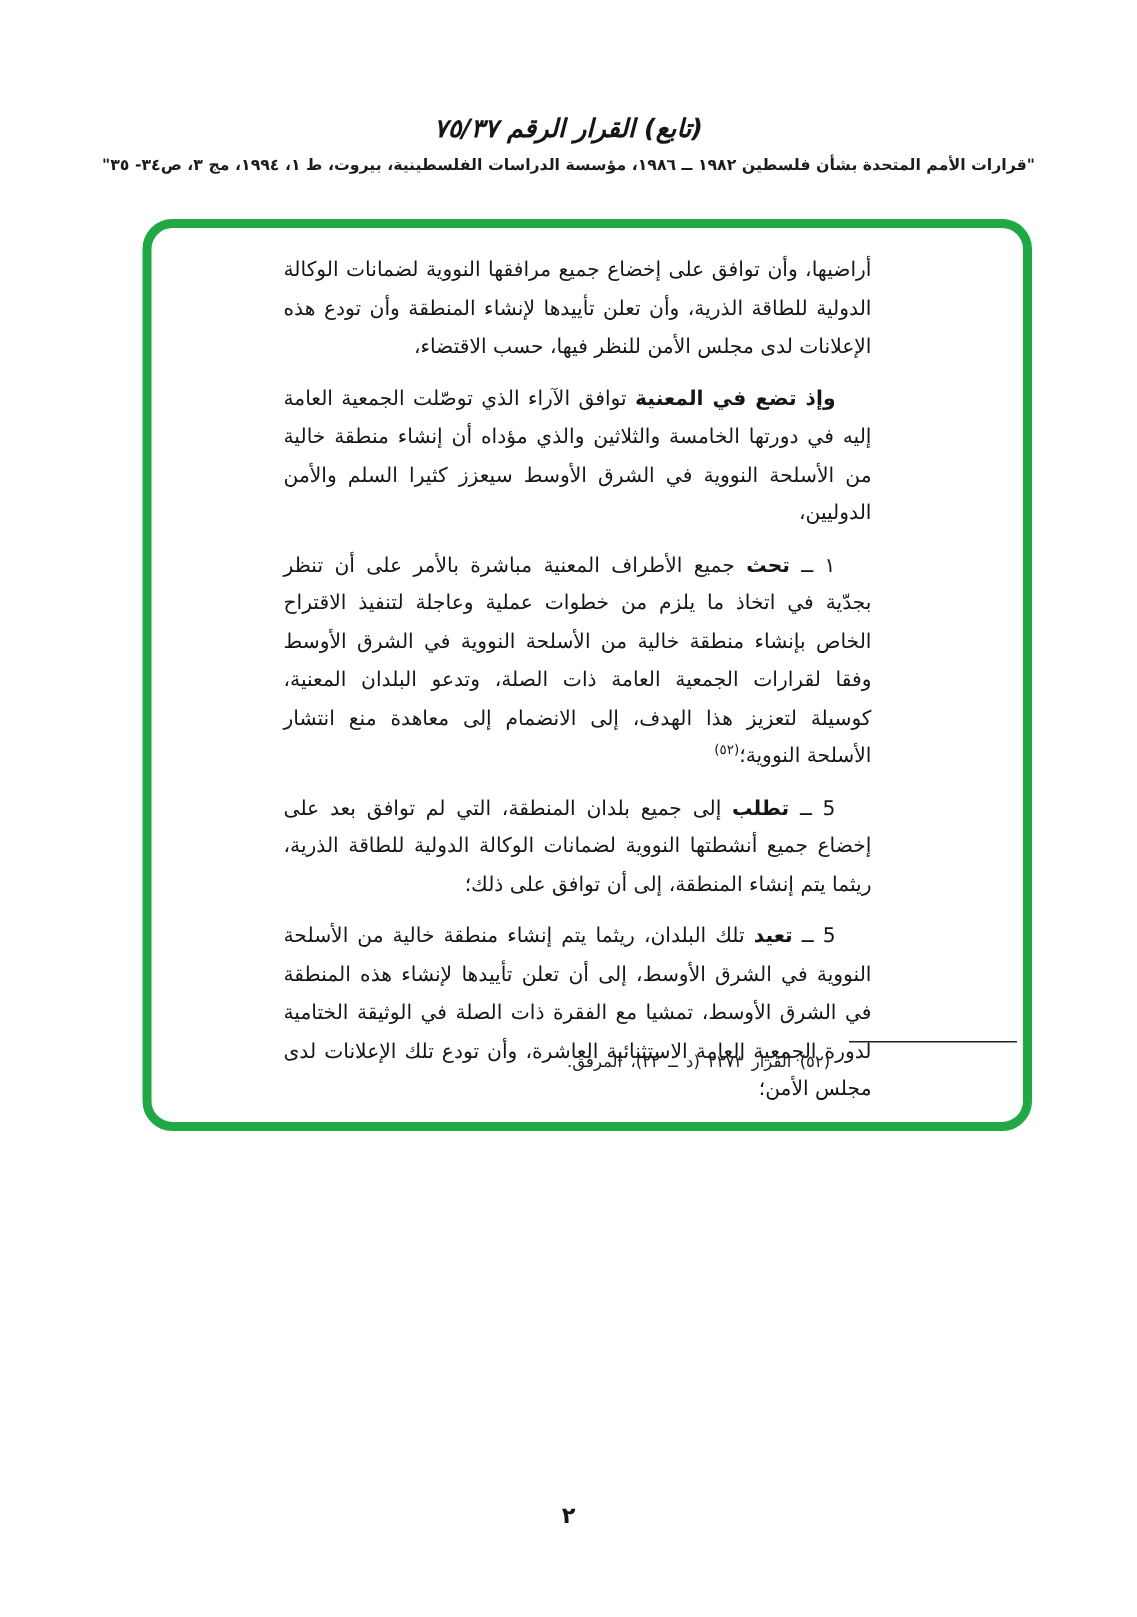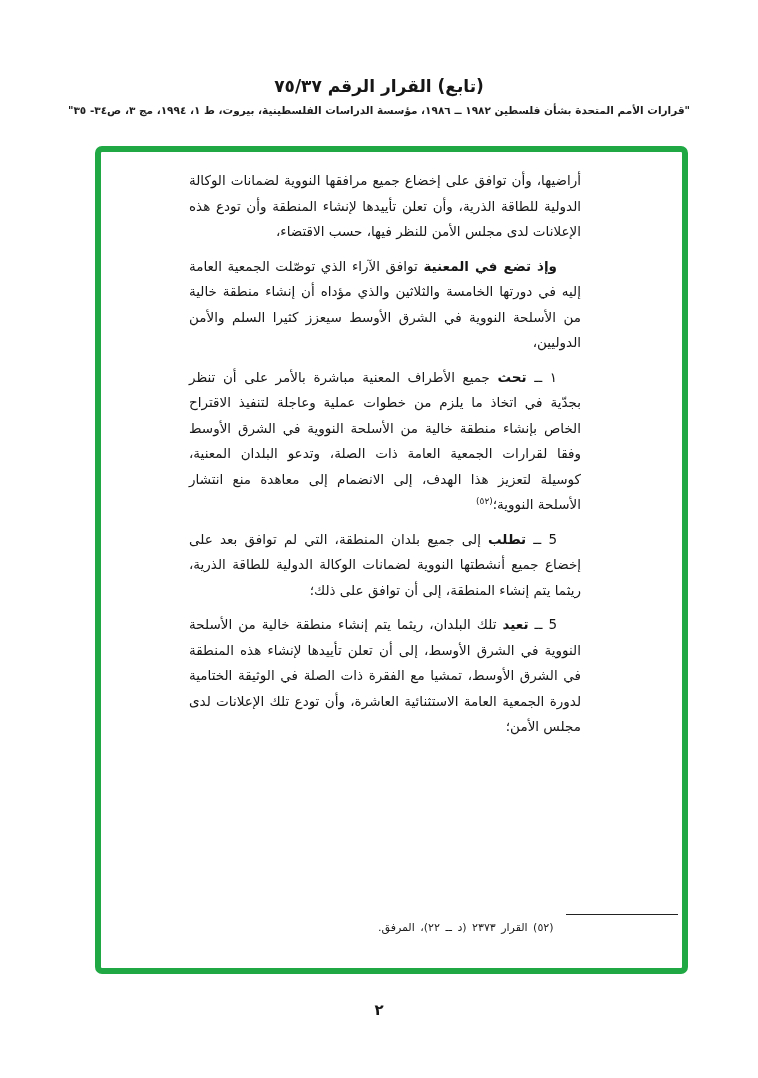--- a/index.html
+++ b/index.html
@@ -15,40 +15,41 @@
   .page-title {
     position: absolute;
     top: 76px;
     left: 0;
     width: 758px;
     text-align: center;
     direction: rtl;
     font-size: 17px;
     font-weight: bold;
     letter-spacing: 0.2px;
+    font-style: italic;
   }
   .page-subtitle {
     position: absolute;
     top: 104px;
     left: 0;
     width: 758px;
     text-align: center;
     direction: rtl;
     font-size: 10.5px;
     font-weight: bold;
     color: #1c1c1c;
   }
   .doc-frame {
     position: absolute;
     left: 95px;
     top: 146px;
     width: 593px;
-    height: 828px;
+    height: 608px;
     border: 6px solid #1fa844;
-    border-radius: 7px;
+    border-radius: 20px;
     background: #ffffff;
   }
   .doc-body {
     position: absolute;
     top: 16px;
     right: 101px;
     width: 392px;
     direction: rtl;
     text-align: justify;
     font-size: 13.5px;

